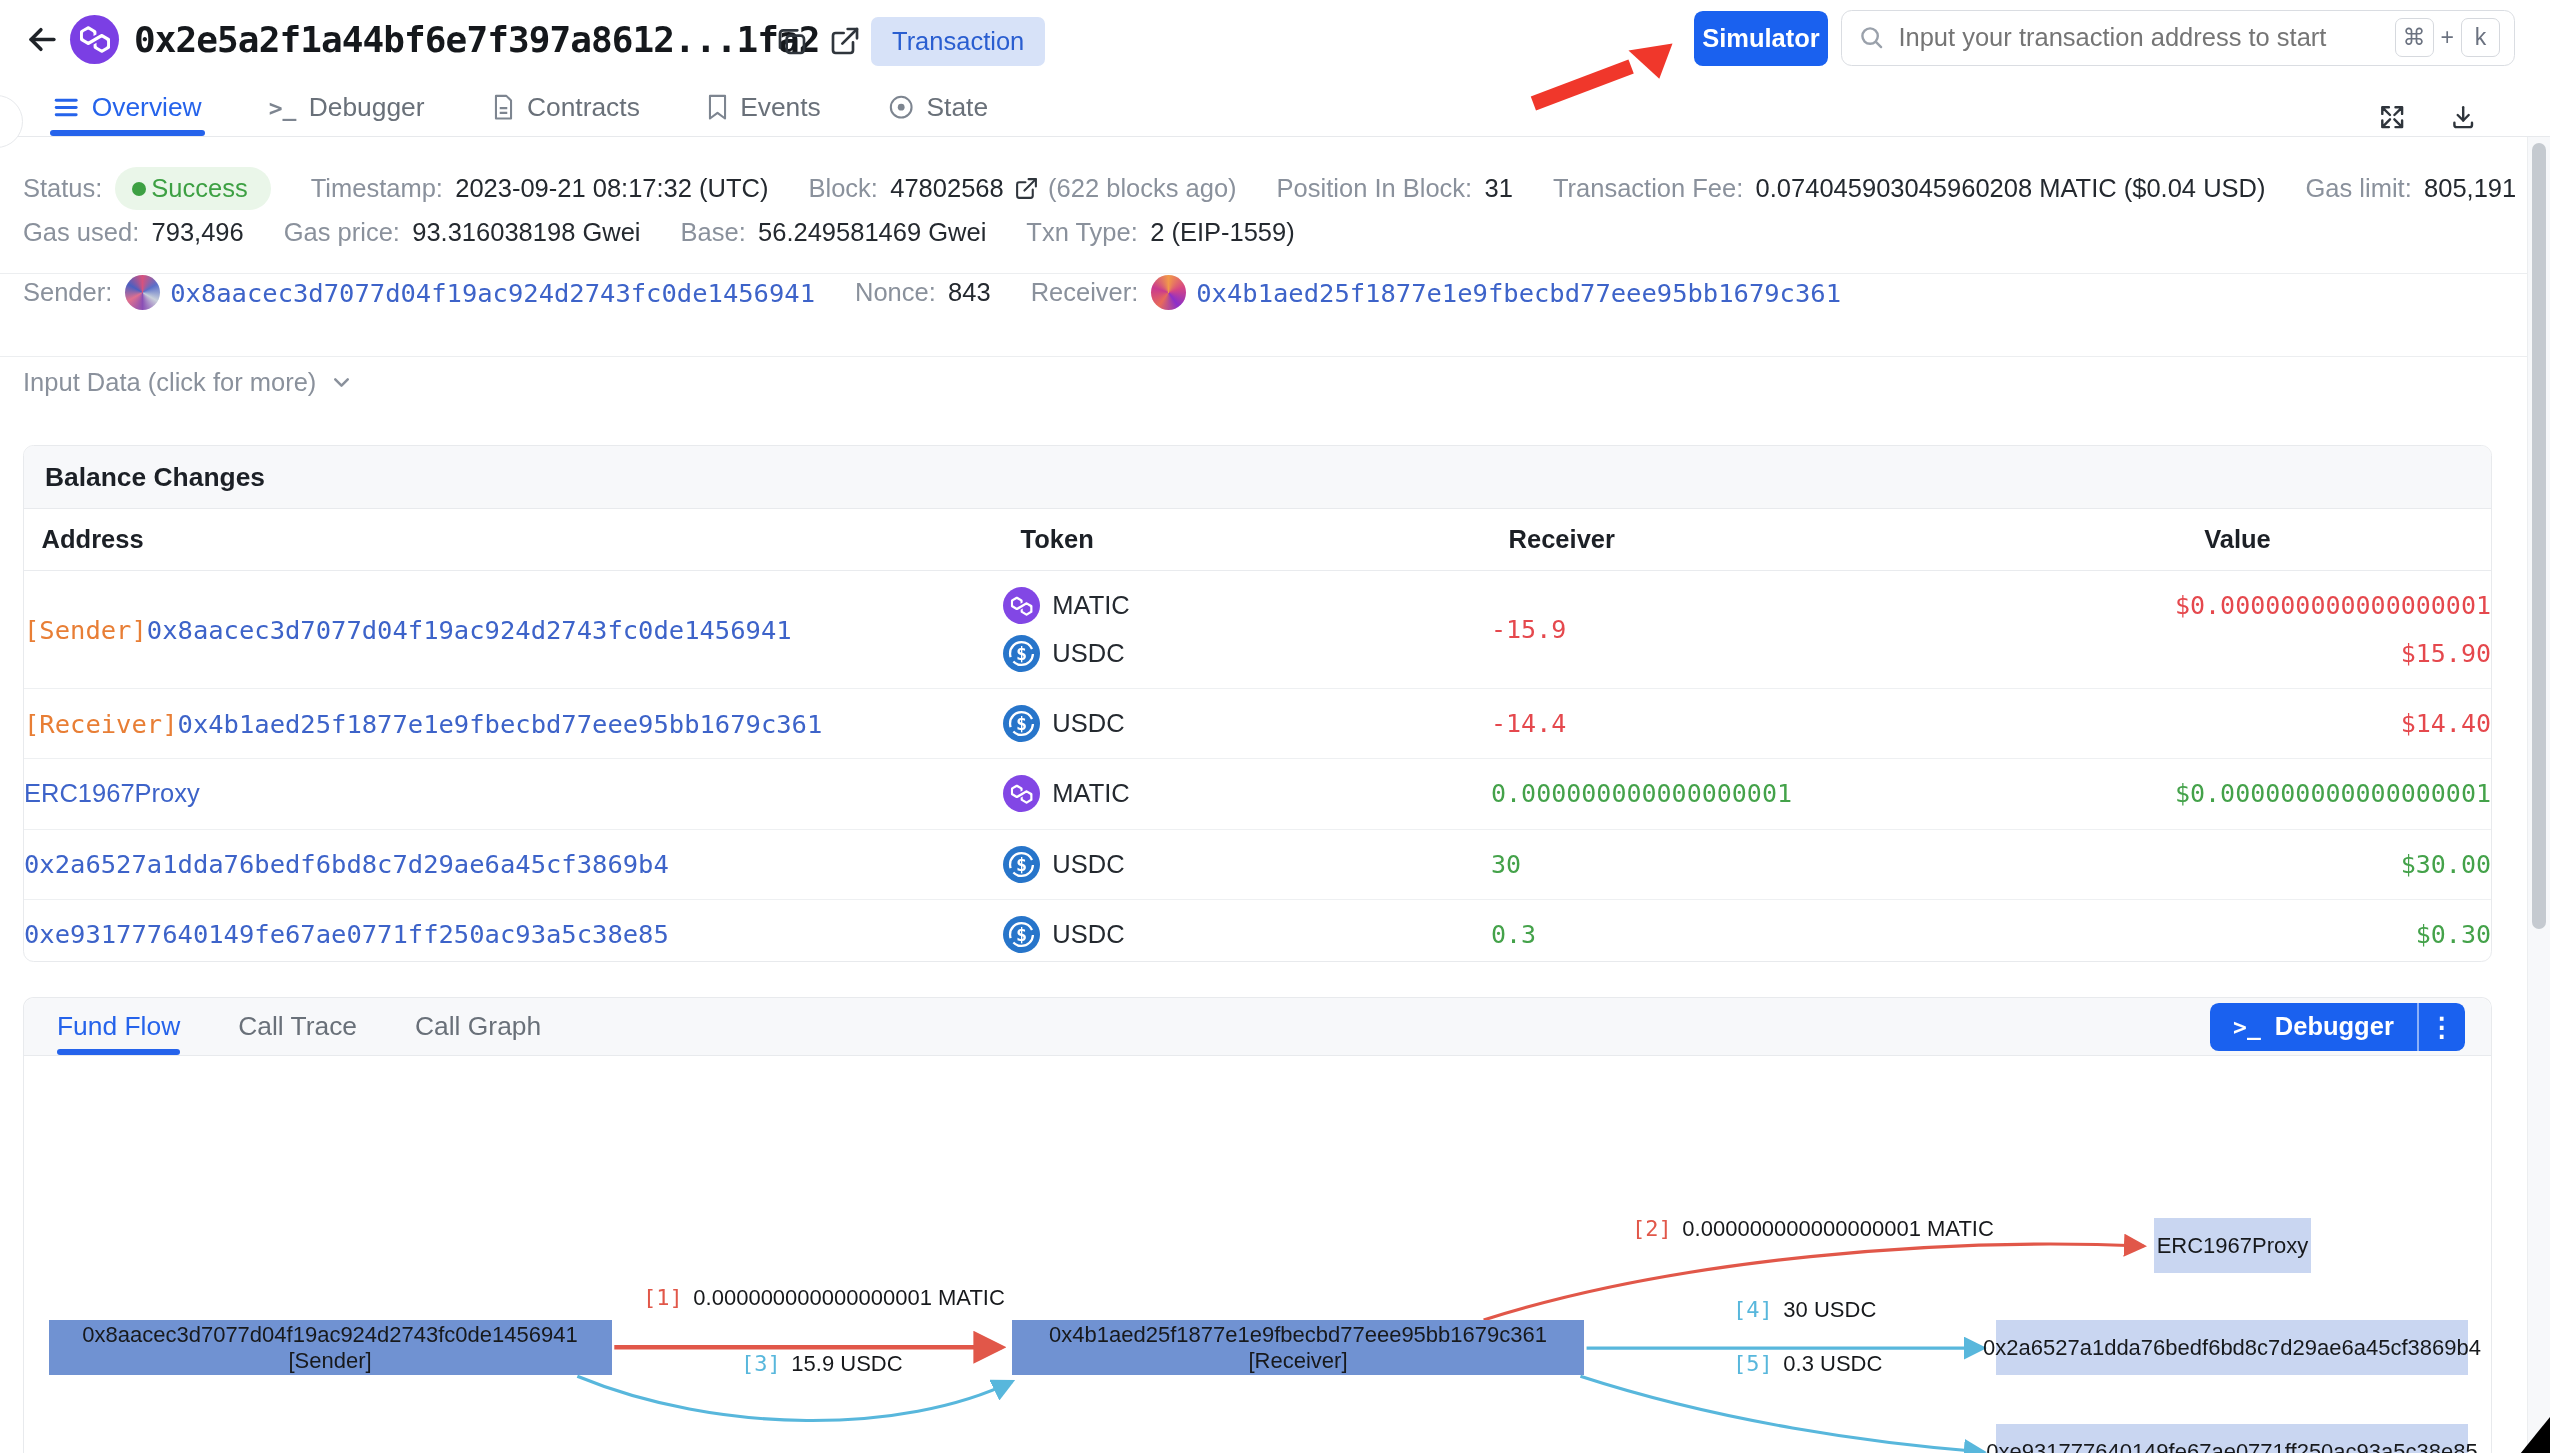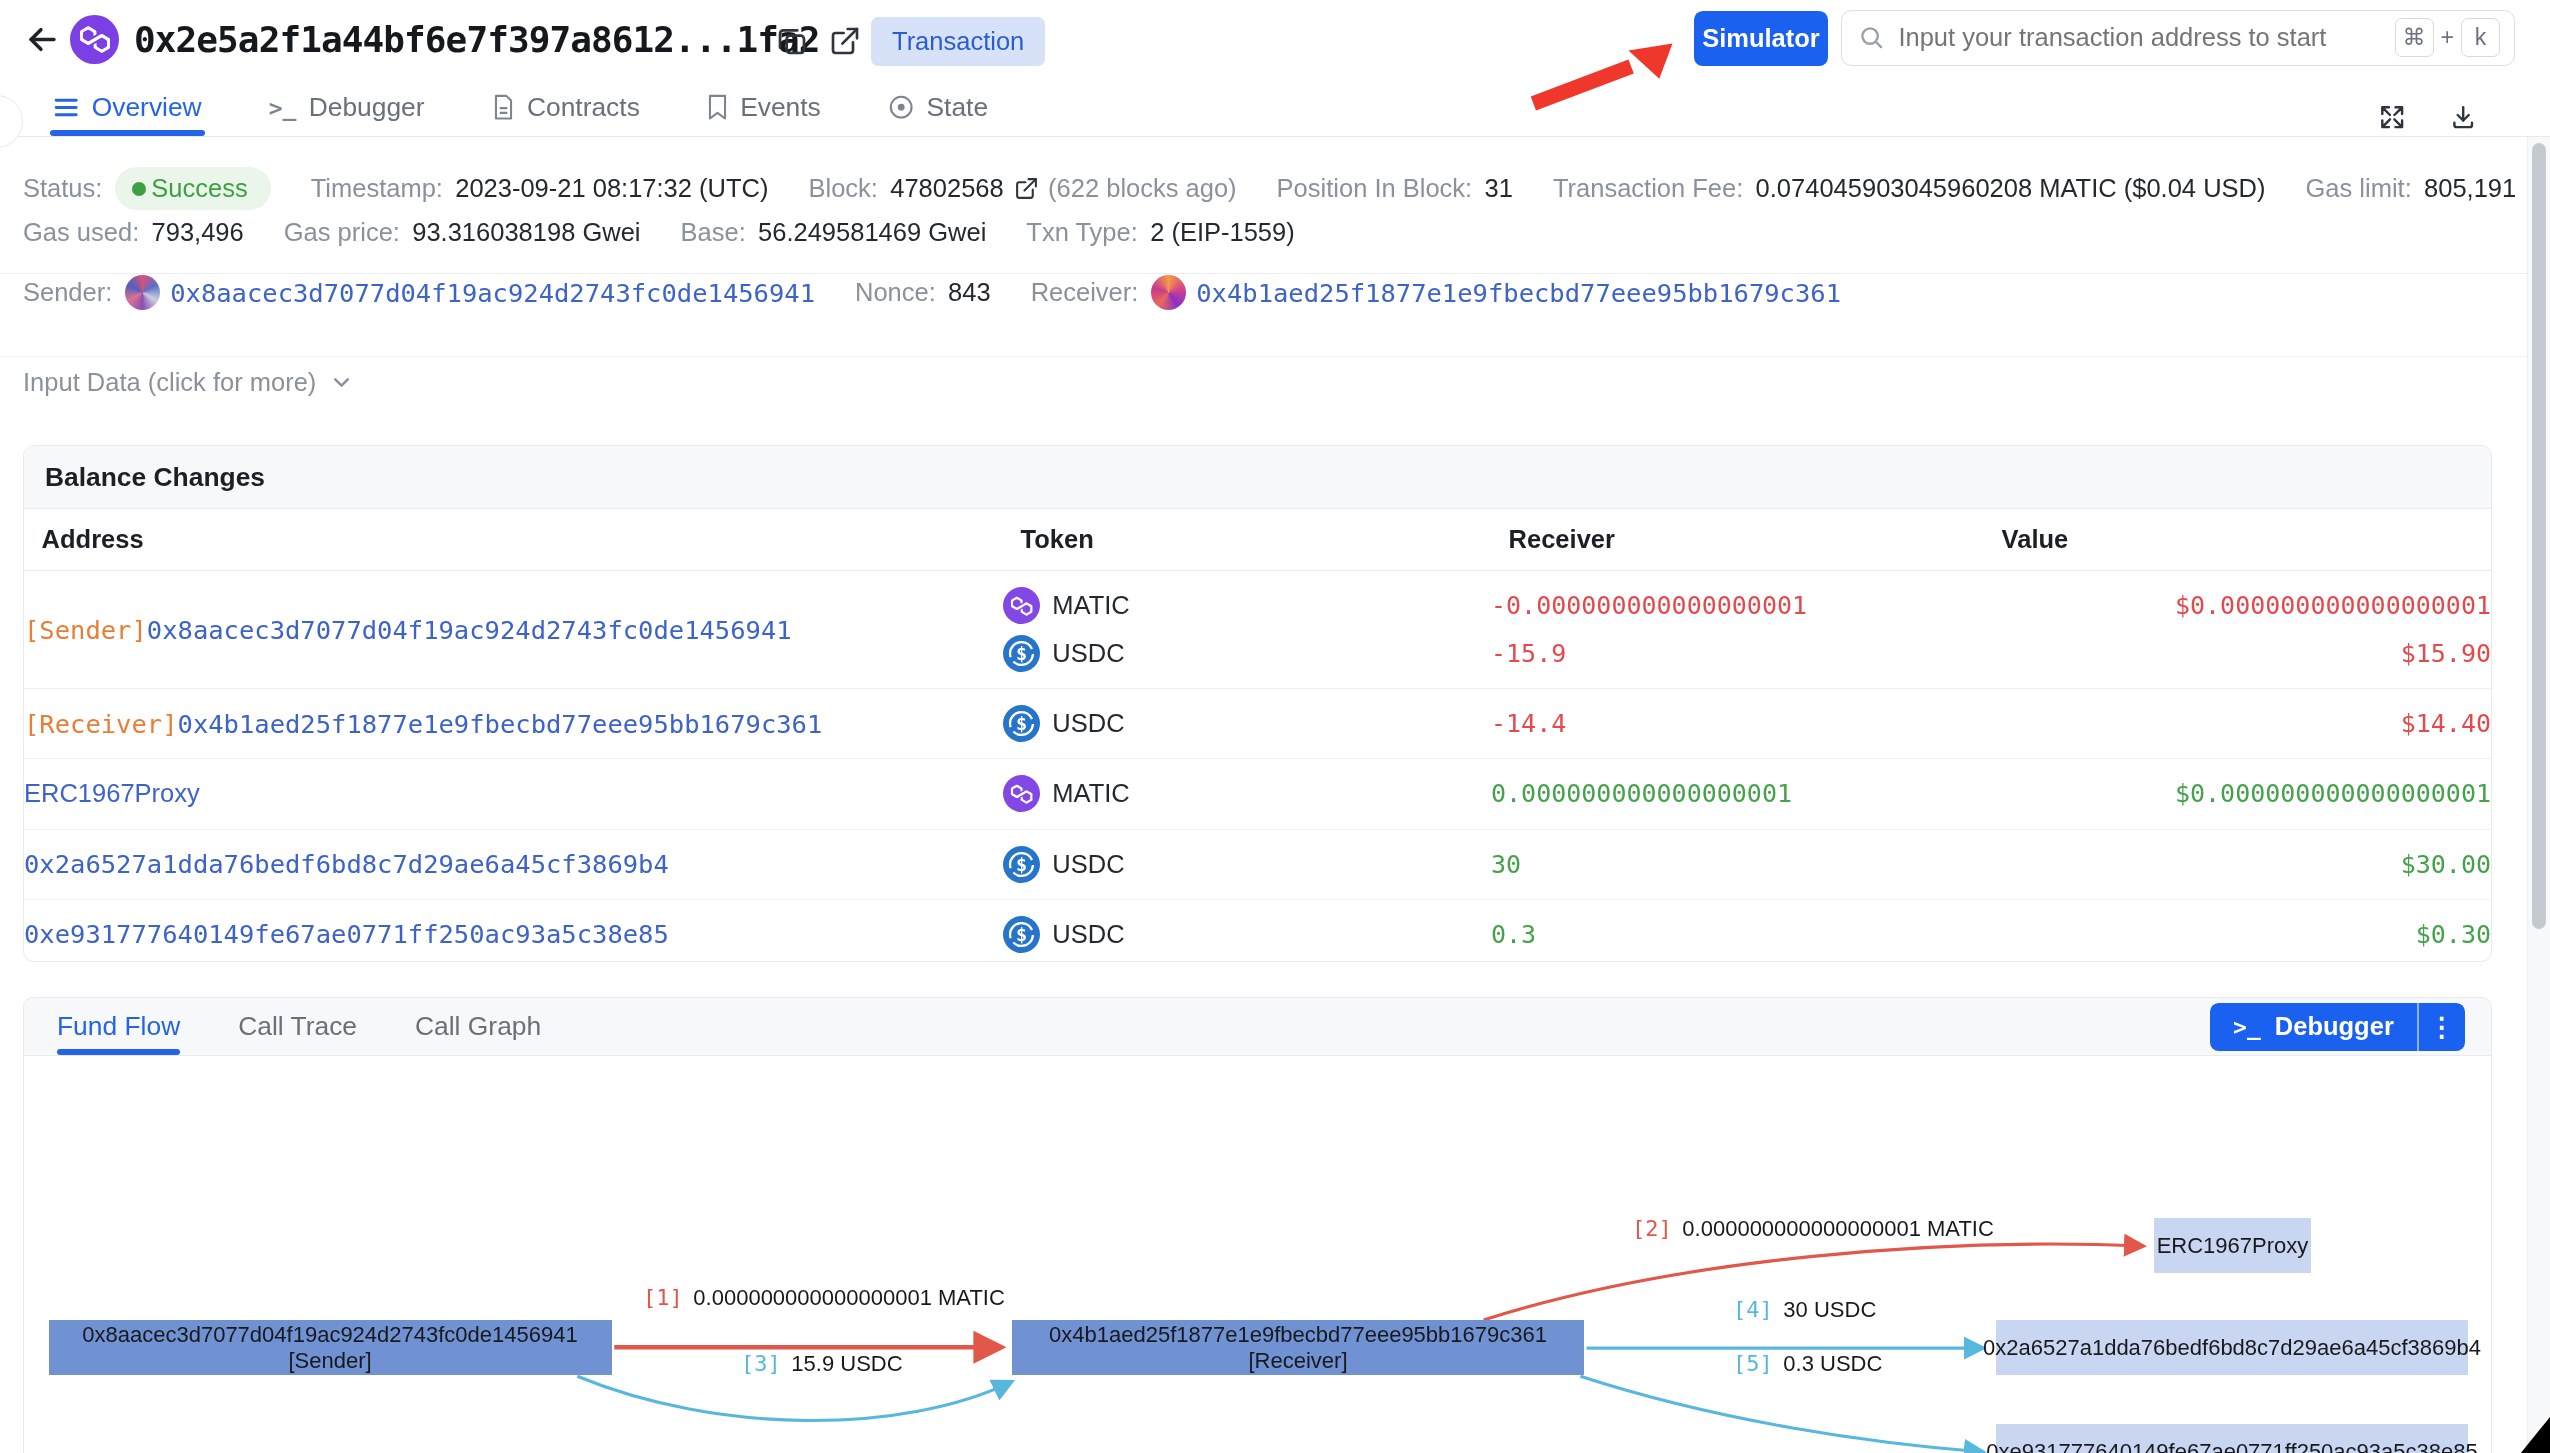--- a/index.html
+++ b/index.html
@@ -50,21 +50,21 @@
   .avatar.receiver { background:conic-gradient(#f2994a,#d64584,#8b2fc9,#e86a5a,#c93a8e,#f2994a); }
   .addr-link { color:#3d63c9; font-size:25.5px; cursor:pointer; }
   .input-data { position:absolute; left:23px; top:368px; display:flex; align-items:center; gap:12.3px; font-size:25.5px; color:#8a919c; cursor:pointer; }
 
   
   .card { position:absolute; left:23px; width:2469px; background:#fff; border:1.8px solid #e8eaed; border-radius:10.6px; }
   .bc-card { top:445px; height:517px; overflow:hidden; }
   .bc-title-row { height:63px; background:#f7f8fa; border-bottom:1.8px solid #e8eaed; display:flex; align-items:center; padding:0 21px; font-size:26.4px; font-weight:700; color:#1c2026; }
   .bc-grid { display:grid; grid-template-columns:979px 488px 493px 1fr; padding:0 17.6px; align-items:center; }
   .bc-head { height:62px; border-bottom:1.8px solid #e9ebee; font-weight:700; font-size:25.5px; color:#1c2026; }
-  .bc-head > div:last-child { text-align:left; }
+  .bc-head > div:last-child { text-align:center; }
   .bc-row { border-bottom:1.8px solid #eef0f2; padding:10.6px 0; }
   .bc-row:last-child { border-bottom:none; }
   .bc-addr { display:flex; align-items:center; font-size:25.5px; }
   .bc-addr .tag { color:#e87e35; font-family:"DejaVu Sans Mono",monospace; }
   .bc-addr .a-mono { color:#3d63c9; font-family:"DejaVu Sans Mono",monospace; cursor:pointer; }
   .bc-addr .a-name { color:#3d63c9; cursor:pointer; }
   .tok-entry { display:flex; align-items:center; gap:12.3px; height:48px; font-size:25.5px; color:#24292f; }
   .num-entry { display:flex; align-items:center; height:48px; font-family:"DejaVu Sans Mono",monospace; font-size:25px; }
   .num-entry.right { justify-content:flex-end; }
   .neg { color:#e5484d; } .pos { color:#44a24a; }
@@ -303,21 +303,20 @@
             <div class="tok-entry">
               <svg width="37" height="37" viewBox="0 0 42 42" style="font-size:29px">
                 <circle cx="21" cy="21" r="21" fill="#2775ca"></circle>
                 <circle cx="21" cy="21" r="13" fill="none" stroke="#fff" stroke-width="2.6" stroke-dasharray="30 5.8" stroke-dashoffset="15" transform="rotate(-90 21 21)"></circle>
                 <text x="21" y="28.5" font-size="21" font-weight="bold" fill="#fff" text-anchor="middle" font-family="DejaVu Sans Mono, monospace">$</text>
               </svg>
               <span>USDC</span>
             </div>
           </div>
           <div>
-            <div class="num-entry neg">-0.000000000000000001</div>
             <div class="num-entry neg">-15.9</div>
           </div>
           <div>
             <div class="num-entry right neg">$0.000000000000000001</div>
             <div class="num-entry right neg">$15.90</div>
           </div>
         </div>
         <div class="bc-grid bc-row">
           <div class="bc-addr">
             <span class="tag">[Receiver]</span>

